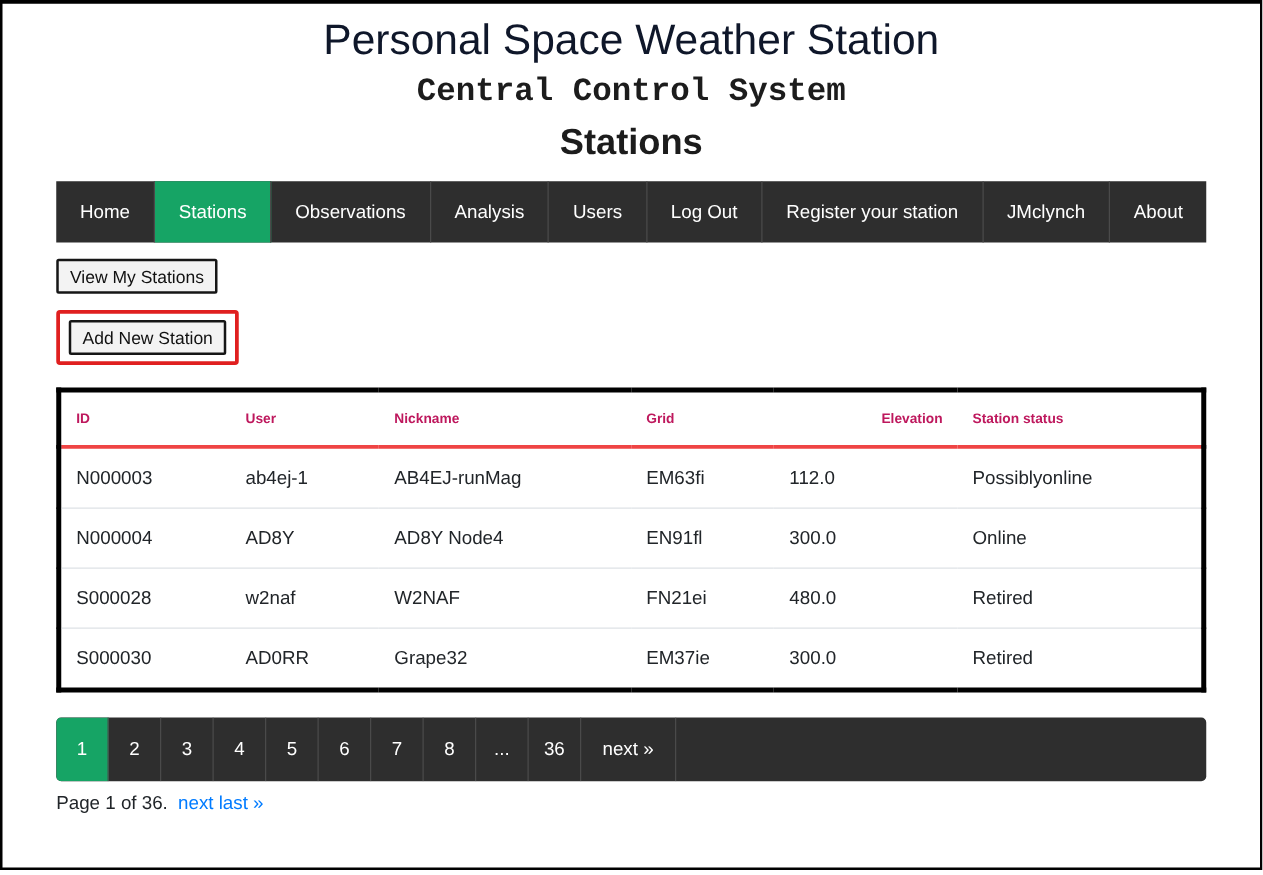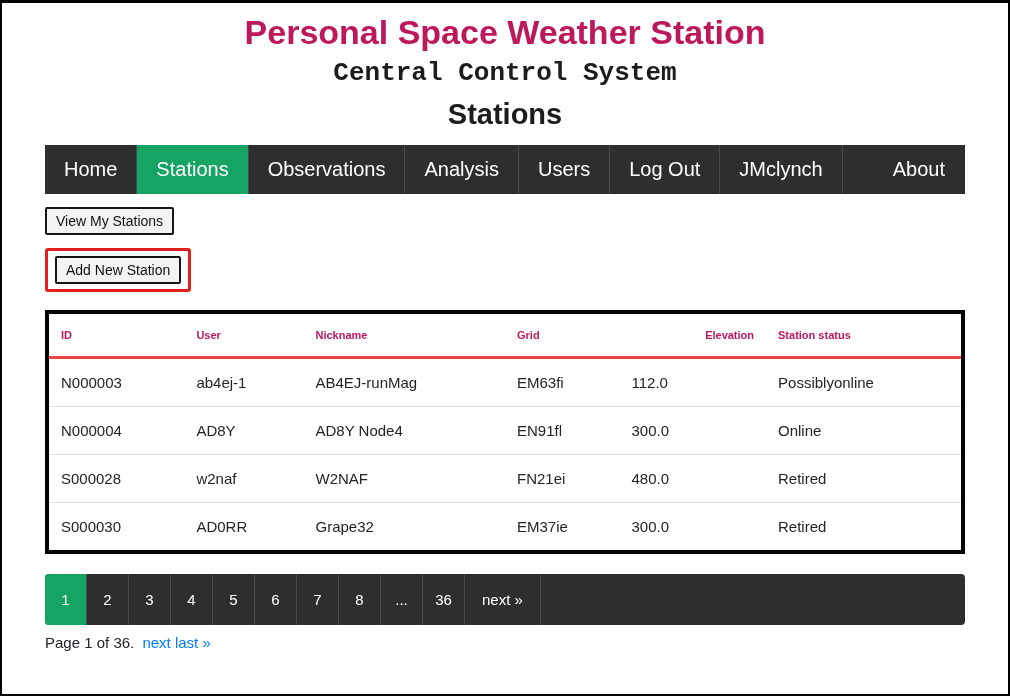--- a/index.html
+++ b/index.html
@@ -11,22 +11,22 @@
   }
   .page {
     width: 1010px;
     min-height: 696px;
     border: 2px solid #000;
     border-top-width: 3px;
   }
   .page-title {
     text-align: center;
     font-size: 34px;
-    font-weight: 700;
-    color: #be185d;
+    font-weight: 400;
+    color: #0f172a;
     margin: 10px 0 6px;
   }
   .page-subtitle {
     text-align: center;
     font-size: 26px;
     font-weight: 700;
     color: #1c1c1c;
     margin: 6px 0 10px;
     font-family: Liberation Mono, monospace;
   }
@@ -37,21 +37,21 @@
     color: #1c1c1c;
     margin: 8px 0 14px;
   }
   .container { width: 920px; margin: 0 auto; }
 
   
   .navbar { display: flex; background: #2e2e2e; }
   .nav-item {
     color: #fff;
     text-decoration: none;
-    font-size: 20px;
+    font-size: 15px;
     padding: 0 19px;
     height: 49px;
     display: flex;
     align-items: center;
     border-right: 1px solid #4a4a4a;
     white-space: nowrap;
   }
   .nav-item.active { background: #16a465; }
   .nav-item:last-child { flex: 1; justify-content: flex-end; border-right: none; padding-right: 20px; }
 
@@ -143,20 +143,21 @@
 
   <div class="container">
 
     <nav class="navbar" id="navbar">
         <a href="#" class="nav-item">Home</a>
         <a href="#" class="nav-item active">Stations</a>
         <a href="#" class="nav-item">Observations</a>
         <a href="#" class="nav-item">Analysis</a>
         <a href="#" class="nav-item">Users</a>
         <a href="#" class="nav-item">Log Out</a>
+        <a href="#" class="nav-item">Register your station</a>
         <a href="#" class="nav-item">JMclynch</a>
         <a href="#" class="nav-item">About</a>
       </nav>
 
     <div class="actions">
       <div class="btn-row">
         <button class="btn">View My Stations</button>
       </div>
       <div class="red-highlight">
         <button class="btn">Add New Station</button>

